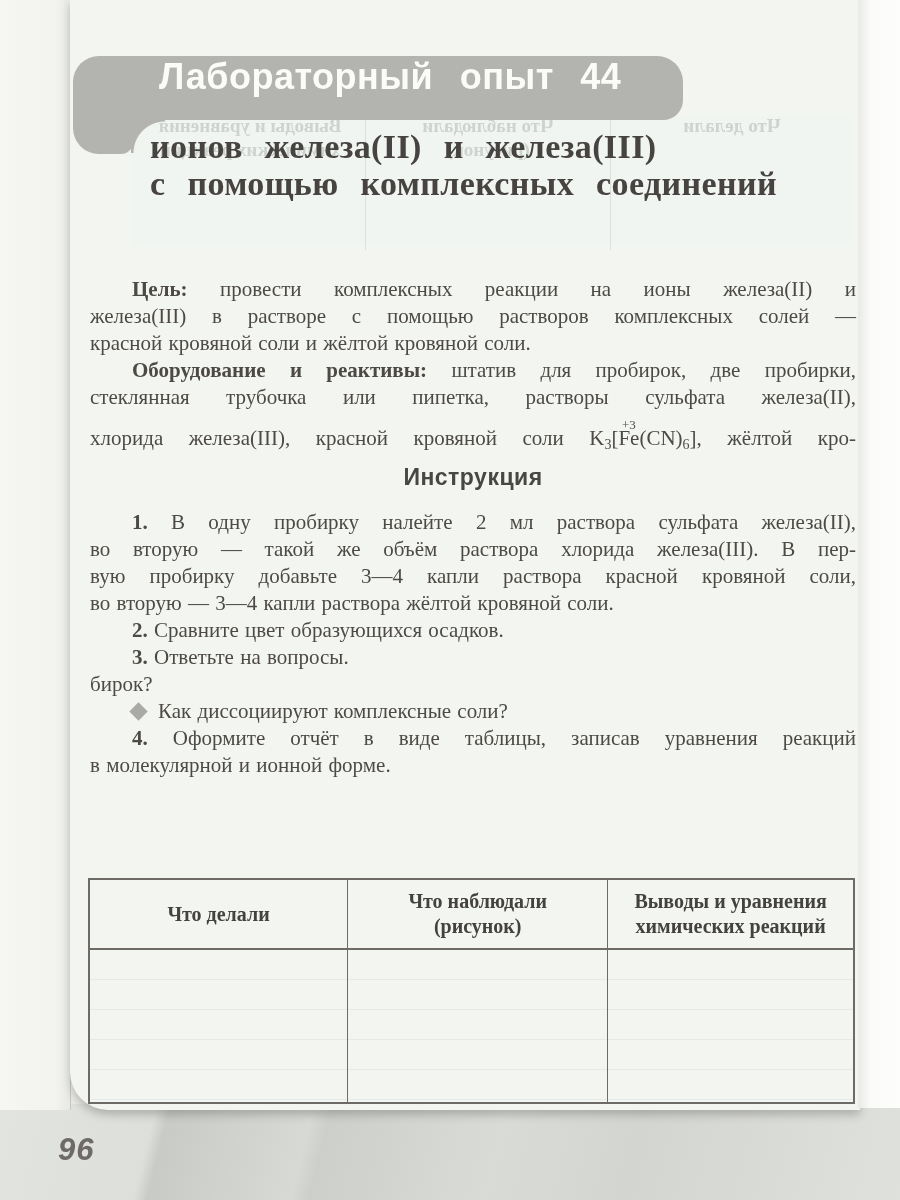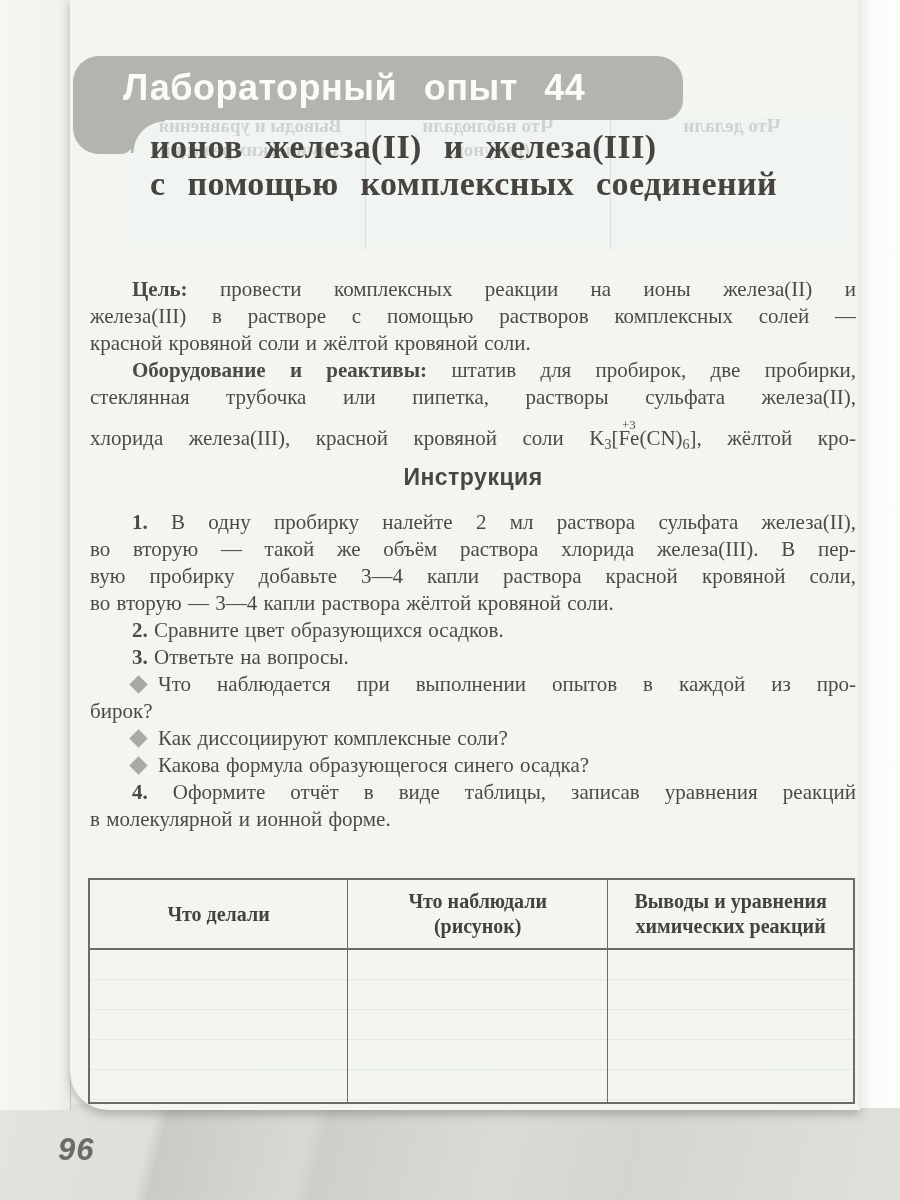--- a/index.html
+++ b/index.html
@@ -32,21 +32,21 @@
       transform:scaleX(-1);opacity:0.55;filter:blur(0.6px);
       color:var(--ghost-text);font-weight:bold;font-size:19px;line-height:24px;}
   .g-grid{display:grid;grid-template-columns:33.7% 34.1% 32.2%;height:100%;}
   .g-cell{border-left:1px solid rgba(150,156,150,0.45);padding-top:16px;
       text-align:center;}
   .g-cell:first-child{border-left:none;}
 
   
   .banner{position:absolute;left:73px;top:56px;width:610px;height:64px;z-index:5;
       background:var(--banner-bg);border-radius:26px 26px 20px 0;
-      display:flex;align-items:center;padding-left:50px;box-sizing:border-box;}
+      display:flex;align-items:flex-start;padding-left:86px;box-sizing:border-box;}
   .banner-label{font-family:"Liberation Sans",sans-serif;font-weight:bold;
       font-size:36px;color:var(--banner-text);word-spacing:16px;letter-spacing:0.5px;}
   .banner-tail{position:absolute;left:73px;top:118px;width:60px;height:36px;z-index:5;
       background:var(--banner-bg);border-radius:0 0 12px 26px;}
   .banner-corner{position:absolute;left:131px;top:119px;width:34px;height:34px;z-index:5;
       background:radial-gradient(circle at 100% 100%,rgba(0,0,0,0) 31px,var(--banner-bg) 32px);}
 
   
   .title{position:absolute;left:150px;top:128px;width:706px;z-index:6;
       font-weight:bold;font-size:34px;line-height:37px;color:var(--title-text);
@@ -158,29 +158,23 @@
 
     <div class="line ll ind">
       <span class="lead">2.</span>
       <span>Сравните цвет образующихся осадков.</span>
     </div>
     <div class="line ll ind">
       <span class="lead">3.</span>
       <span>Ответьте на вопросы.</span>
     </div>
 
-    <div class="line jl ind">
-      <span class="diamond"></span><span>Что наблюдается при выполнении опытов в каждой из про-</span>
-    </div>
     <div class="line ll">бирок?</div>
     <div class="line ll ind">
       <span class="diamond"></span><span>Как диссоциируют комплексные соли?</span>
-    </div>
-    <div class="line ll ind">
-      <span class="diamond"></span><span>Какова формула образующегося синего осадка?</span>
     </div>
 
     <div class="line jl ind">
       <span class="lead">4.</span>
       <span>Оформите отчёт в виде таблицы, записав уравнения реакций</span>
     </div>
     <div class="line ll">в молекулярной и ионной форме.</div>
   </div>
 
   <div class="rtable">

